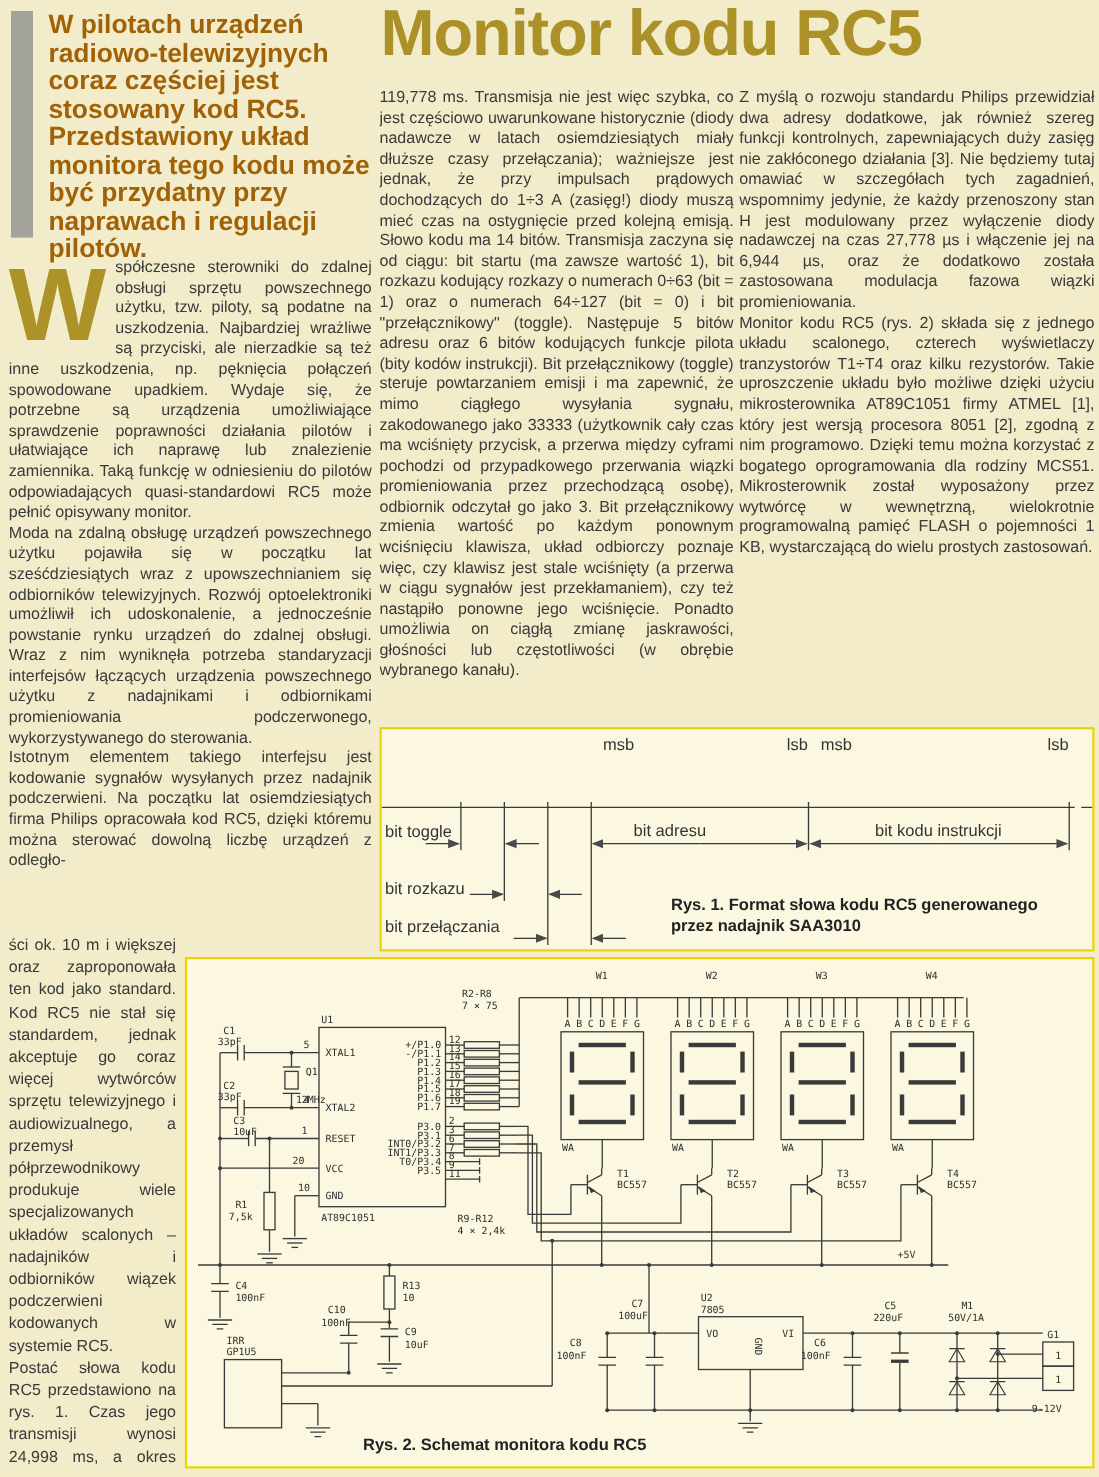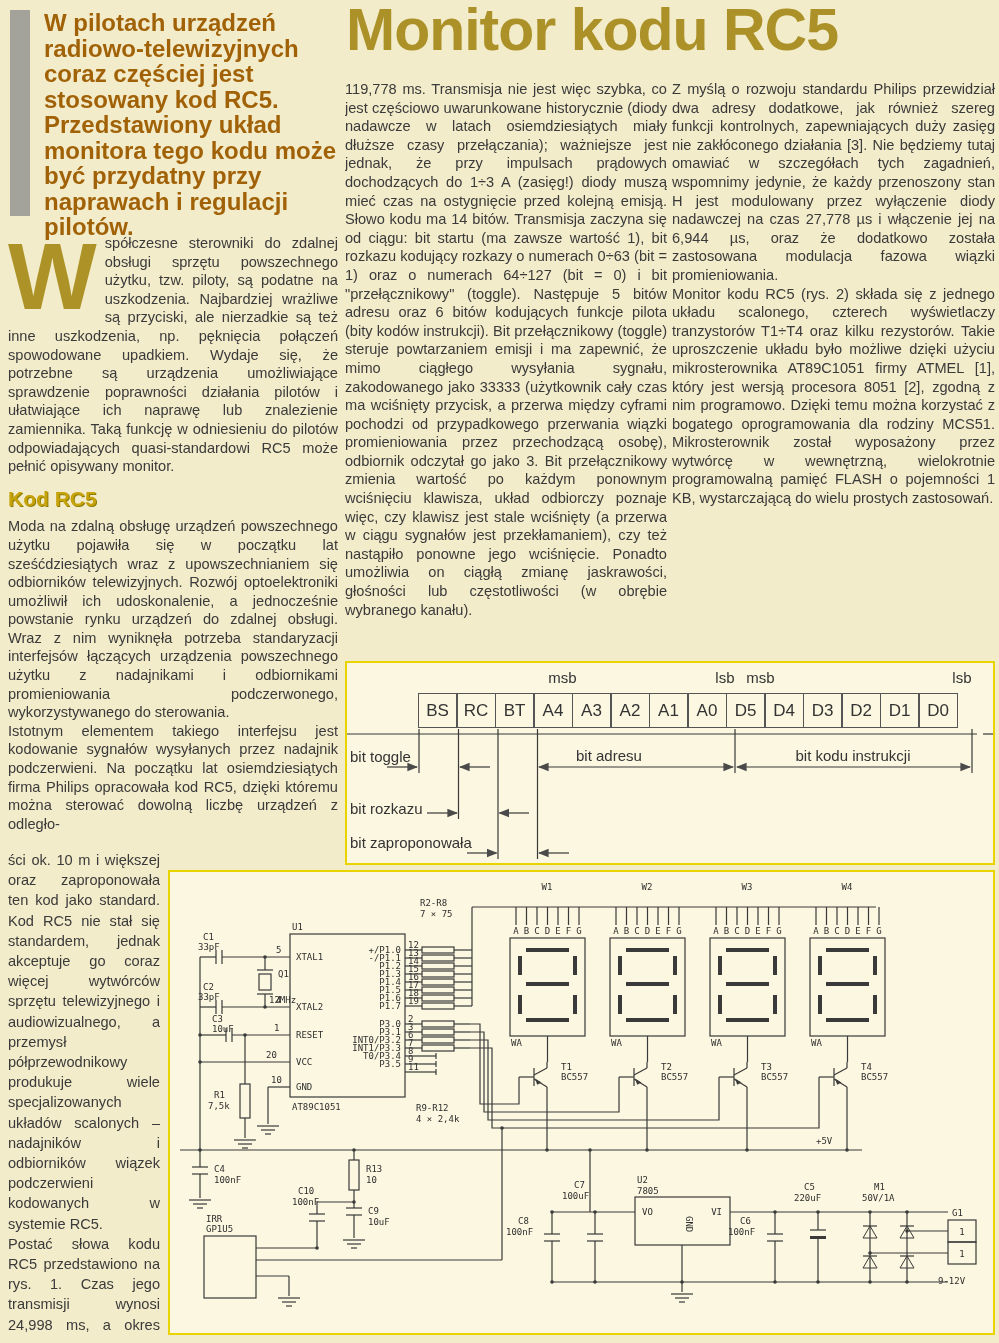--- a/index.html
+++ b/index.html
@@ -43,21 +43,20 @@
 </style>
 </head>
 <body>
 
 <div class="abs graybar"></div>
 <div class="abs lead">W pilotach urządzeń radiowo-telewizyjnych coraz częściej jest stosowany kod RC5. Przedstawiony układ monitora tego kodu może być przydatny przy naprawach i regulacji pilotów.</div>
 <div class="abs title">Monitor kodu RC5</div>
 
 <div class="abs col col1">
   <p><span class="dropcap">W</span><span>spółczesne sterowniki do zdalnej obsługi sprzętu powszechnego użytku, tzw. piloty, są podatne na uszkodzenia. Najbardziej wrażliwe są przyciski, ale nierzadkie są też inne uszkodzenia, np. pęknięcia połączeń spowodowane upadkiem. Wydaje się, że potrzebne są urządzenia umożliwiające sprawdzenie poprawności działania pilotów i ułatwiające ich naprawę lub znalezienie zamiennika. Taką funkcję w odniesieniu do pilotów odpowiadających quasi-standardowi RC5 może pełnić opisywany monitor.</span></p>
-  <h2 class="sechead">Kod RC5</h2>
   <p>Moda na zdalną obsługę urządzeń powszechnego użytku pojawiła się w początku lat sześćdziesiątych wraz z upowszechnianiem się odbiorników telewizyjnych. Rozwój optoelektroniki umożliwił ich udoskonalenie, a jednocześnie powstanie rynku urządzeń do zdalnej obsługi. Wraz z nim wyniknęła potrzeba standaryzacji interfejsów łączących urządzenia powszechnego użytku z nadajnikami i odbiornikami promieniowania podczerwonego, wykorzystywanego do sterowania.</p>
   <p>Istotnym elementem takiego interfejsu jest kodowanie sygnałów wysyłanych przez nadajnik podczerwieni. Na początku lat osiemdziesiątych firma Philips opracowała kod RC5, dzięki któremu można sterować dowolną liczbę urządzeń z odległo-</p>
 </div>
 
 <div class="abs col colnarrow">
   <p>ści ok. 10 m i większej oraz zaproponowała ten kod jako standard. Kod RC5 nie stał się standardem, jednak akceptuje go coraz więcej wytwórców sprzętu telewizyjnego i audiowizualnego, a przemysł półprzewodnikowy produkuje wiele specjalizowanych układów scalonych – nadajników i odbiorników wiązek podczerwieni kodowanych w systemie RC5.</p>
   <p>Postać słowa kodu RC5 przedstawiono na rys. 1. Czas jego transmisji wynosi 24,998 ms, a okres powtarzania wynosi</p>
 </div>
 
 <div class="abs col col2">
@@ -68,36 +67,20 @@
   <p>Z myślą o rozwoju standardu Philips przewidział dwa adresy dodatkowe, jak również szereg funkcji kontrolnych, zapewniających duży zasięg nie zakłóconego działania [3]. Nie będziemy tutaj omawiać w szczegółach tych zagadnień, wspomnimy jedynie, że każdy przenoszony stan H jest modulowany przez wyłączenie diody nadawczej na czas 27,778 µs i włączenie jej na 6,944 µs, oraz że dodatkowo została zastosowana modulacja fazowa wiązki promieniowania.</p>
   <p>Monitor kodu RC5 (rys. 2) składa się z jednego układu scalonego, czterech wyświetlaczy tranzystorów T1÷T4 oraz kilku rezystorów. Takie uproszczenie układu było możliwe dzięki użyciu mikrosterownika AT89C1051 firmy ATMEL [1], który jest wersją procesora 8051 [2], zgodną z nim programowo. Dzięki temu można korzystać z bogatego oprogramowania dla rodziny MCS51. Mikrosterownik został wyposażony przez wytwórcę w wewnętrzną, wielokrotnie programowalną pamięć FLASH o pojemności 1 KB, wystarczającą do wielu prostych zastosowań.</p>
 </div>
 
 <div class="abs figbox fig1">
   <div class="abs f1lab f1msb" style="left:190px;">msb</div>
   <div class="abs f1lab f1msb" style="left:348px;">lsb</div>
   <div class="abs f1lab f1msb" style="left:388px;">msb</div>
   <div class="abs f1lab f1msb" style="left:585px;">lsb</div>
 
-  <div class="abs f1cells">
-    <div class="f1cell">BS</div>
-    <div class="f1cell">RC</div>
-    <div class="f1cell">BT</div>
-    <div class="f1cell">A4</div>
-    <div class="f1cell">A3</div>
-    <div class="f1cell">A2</div>
-    <div class="f1cell">A1</div>
-    <div class="f1cell">A0</div>
-    <div class="f1cell">D5</div>
-    <div class="f1cell">D4</div>
-    <div class="f1cell">D3</div>
-    <div class="f1cell">D2</div>
-    <div class="f1cell">D1</div>
-    <div class="f1cell">D0</div>
-  </div>
 
   <svg class="abs" style="left:0;top:0;" width="646" height="200" viewBox="0 0 646 200">
     <defs>
       <marker id="ah" markerWidth="9" markerHeight="8" refX="8" refY="4" orient="auto">
         <path d="M0,0.5 L9,4 L0,7.5 z" fill="#4a4a4a"></path>
       </marker>
     </defs>
     <line x1="0" y1="71" x2="630" y2="71"></line>
     <line x1="636" y1="71" x2="646" y2="71"></line>
 
@@ -121,21 +104,22 @@
     <line x1="182" y1="150" x2="152.5" y2="150" marker-end="url(#ah)"></line>
 
     <line x1="120" y1="190" x2="149.5" y2="190" marker-end="url(#ah)"></line>
     <line x1="222" y1="190" x2="192" y2="190" marker-end="url(#ah)"></line>
   </svg>
 
   <div class="abs f1lab" style="left:3px;top:85px;">bit toggle</div>
   <div class="abs f1lab" style="left:229px;top:84px;width:120px;text-align:left;">bit adresu</div>
   <div class="abs f1lab" style="left:426px;top:84px;width:160px;text-align:center;">bit kodu instrukcji</div>
   <div class="abs f1lab" style="left:3px;top:137px;">bit rozkazu</div>
-  <div class="abs f1lab" style="left:3px;top:171px;">bit zaproponowała</div>
+  <div class="abs f1lab" style="left:3px;top:171px;">bit przełączania</div>
+  <div class="abs figcap" style="left:263px;top:150px;width:340px;">Rys. 1. Format słowa kodu RC5 generowanego przez nadajnik SAA3010</div>
 </div>
 
 <div class="abs figbox fig2">
   <svg width="823" height="461" viewBox="0 0 823 461">
     <defs>
       <g id="gndsym">
         <line x1="-11" y1="0" x2="11" y2="0"></line>
           <line x1="-7" y1="4" x2="7" y2="4"></line>
           <line x1="-3" y1="8" x2="3" y2="8"></line>
       </g>
@@ -481,13 +465,14 @@
         <circle class="dot" cx="700" cy="381" r="1.8"></circle>
 
       <text x="782" y="344">G1</text>
       <rect class="box" x="778" y="348" width="28" height="22"></rect>
       <rect class="box" x="778" y="370" width="28" height="22"></rect>
       <text x="792" y="363" text-anchor="middle" font-size="8">1</text>
       <text x="792" y="385" text-anchor="middle" font-size="8">1</text>
       <text x="768" y="412">9-12V</text>
     </g>
   </svg>
+  <div class="abs figcap" style="left:160px;top:432px;width:420px;">Rys. 2. Schemat  monitora kodu RC5</div>
 </div>
 
 </body></html>

